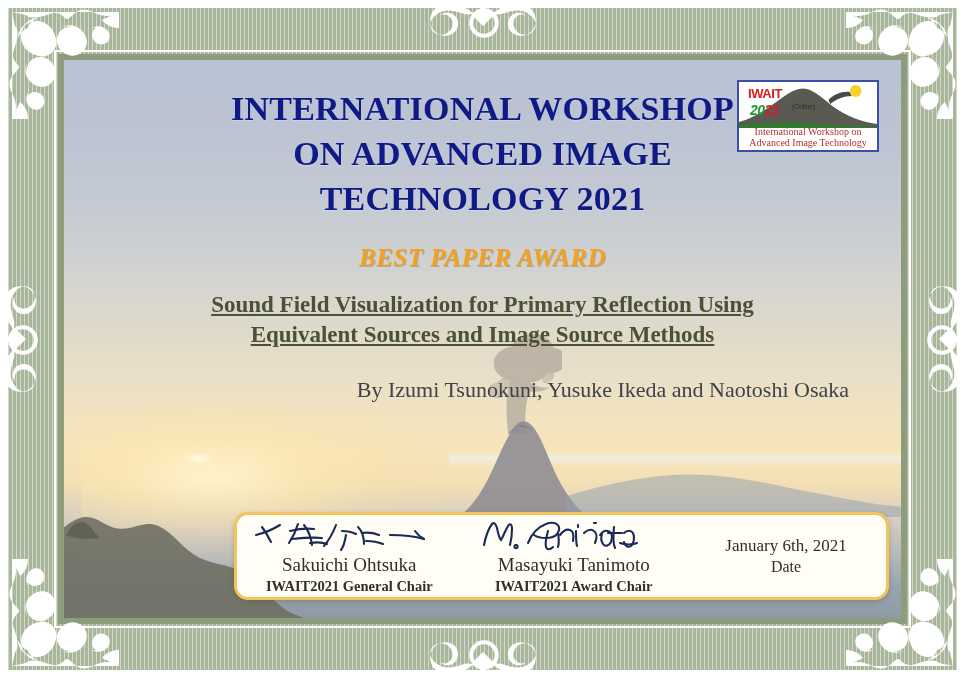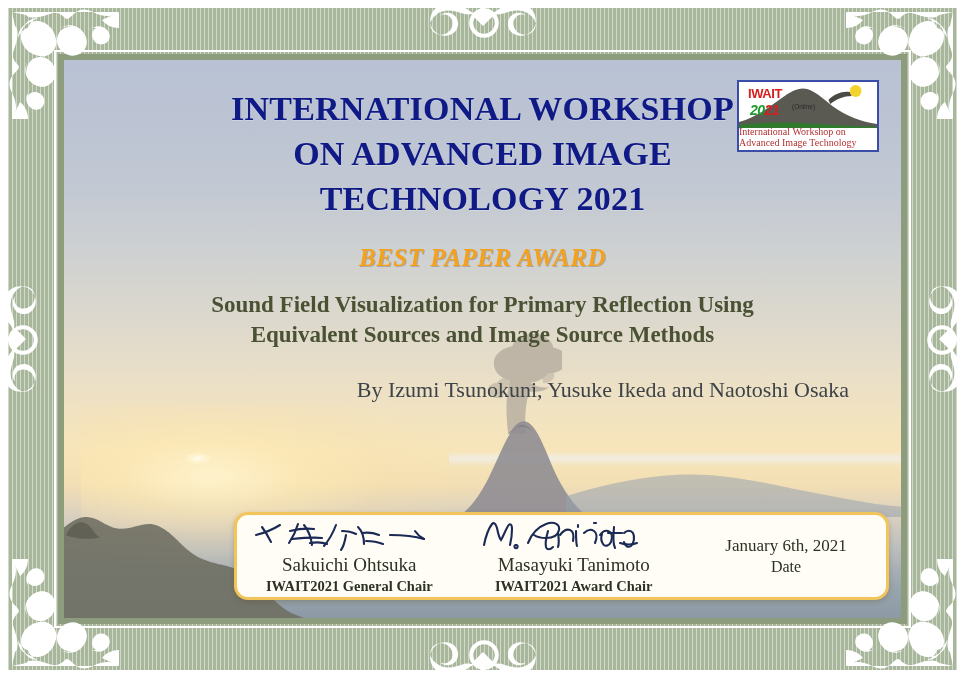--- a/index.html
+++ b/index.html
@@ -170,21 +170,21 @@
 
   .paper-title {
     text-align:center;
     margin-top:18px;
     font-size:23px;
     font-weight:bold;
     line-height:1.33;
     color:#4b5234;
     padding:0 58px;
   }
-  .paper-title span { display:block; }
+  .paper-title span { display:block;text-decoration:underline; }
 
   .authors {
     text-align:right;
     margin-top:26px;
     padding-right:22px;
     font-size:22px;
     color:#3e4349;
   }
 
   
@@ -266,21 +266,21 @@
   .logo-year .g { color:#1f9b2e; }
   .logo-online {
     position:absolute;
     left:53px; top:21px;
     font-family:"Liberation Sans", sans-serif;
     font-size:6.5px; color:#2b2b2b;
   }
   .logo-caption {
     position:absolute;
     left:0; right:0; top:44px;
-    text-align:left;
+    text-align:center;
     line-height:1.12;
     font-family:"Liberation Serif", serif;
     font-size:10px;
     color:#b23030;
   }
   .logo-caption span { display:block; }
 
   
   .orn { position:absolute; pointer-events:none; z-index:3; }
   .orn svg { display:block; width:100%; height:100%; }

